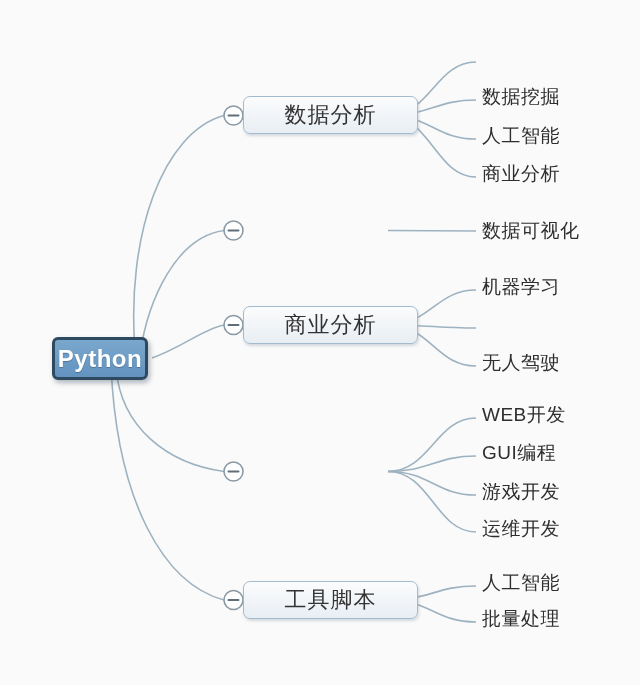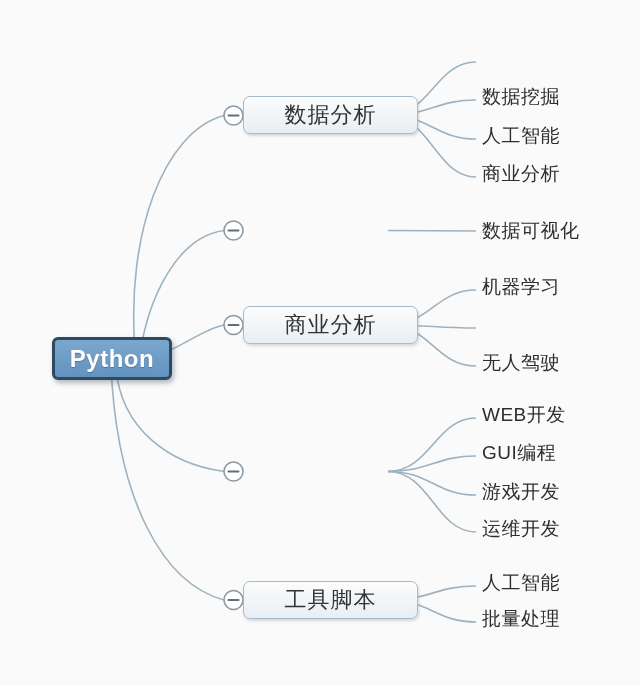--- a/index.html
+++ b/index.html
@@ -25,21 +25,21 @@
     background:var(--canvas-bg);
   }
   #connector-svg{position:absolute;left:0;top:0;z-index:1;}
   .curve{fill:none;stroke:var(--connector);stroke-width:1.6;}
   .stub{stroke:var(--connector);stroke-width:1.6;}
   .toggle circle{fill:var(--toggle-fill);stroke:var(--toggle-border);stroke-width:1.6;}
   .toggle line{stroke:var(--toggle-minus);stroke-width:2;stroke-linecap:round;}
   .toggle{cursor:pointer;}
   .node{position:absolute;z-index:2;display:flex;align-items:center;justify-content:center;box-sizing:border-box;}
   .root-node{
-    left:52px;top:337px;width:120px;height:43px;
+    left:52px;top:337px;width:96px;height:43px;
     background:linear-gradient(180deg,var(--root-fill-top),var(--root-fill-bottom));
     border:3.5px solid var(--root-border);
     border-radius:6px;
     box-shadow:2px 3px 5px rgba(40,60,80,.35);
     color:var(--root-text);
     font-size:24px;font-weight:bold;letter-spacing:.5px;
     text-shadow:0 1px 1px rgba(0,0,0,.25);
   }
   .branch-node{
     left:243px;width:175px;height:38px;

